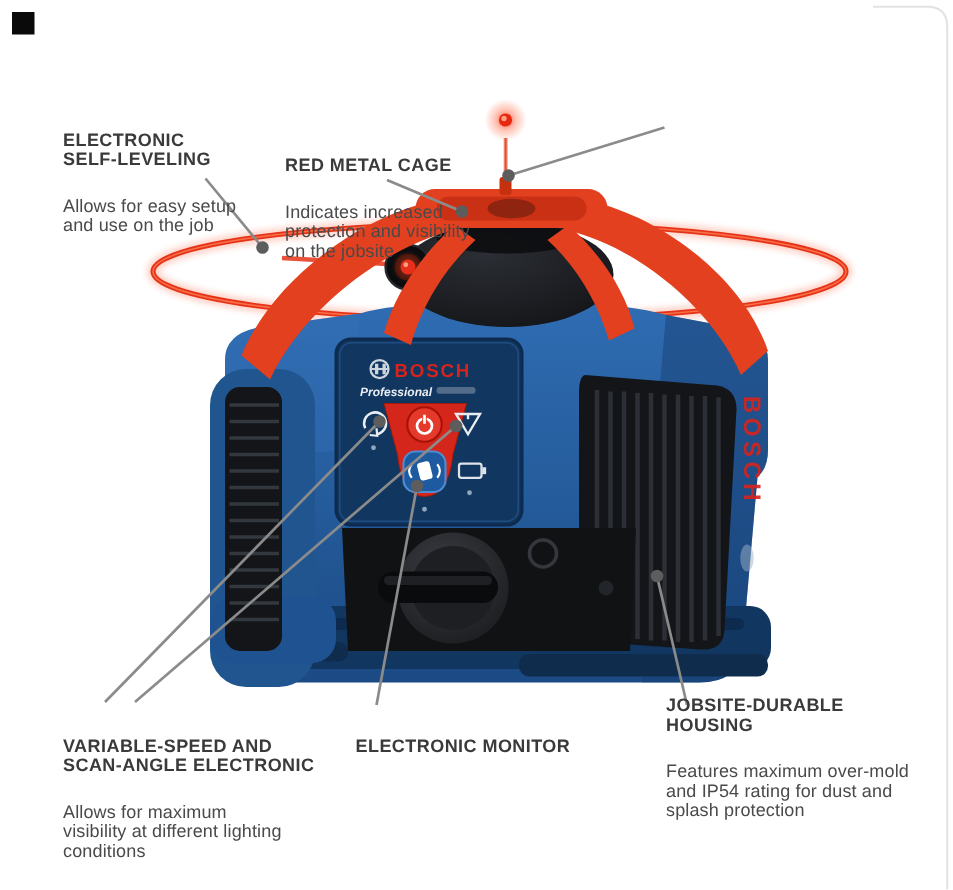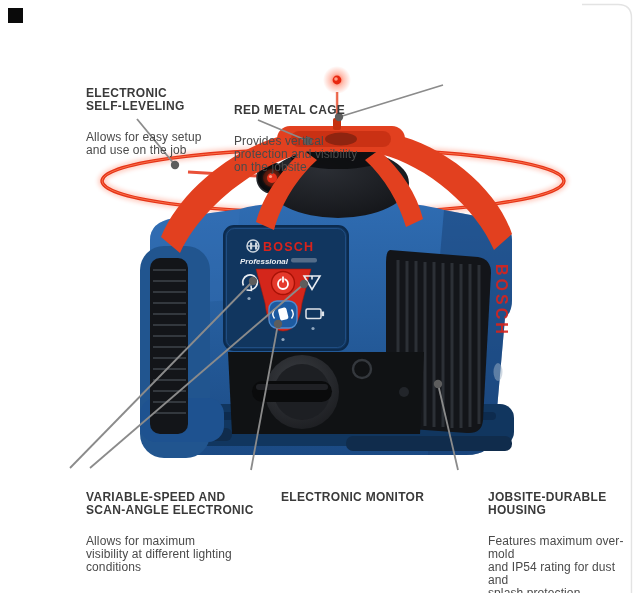--- a/index.html
+++ b/index.html
@@ -4,21 +4,21 @@
 <style>
   html,body{margin:0;padding:0;}
   body{
     width:635px;height:593px;position:relative;overflow:hidden;
     background:#ffffff;
     font-family:"Liberation Sans", sans-serif;
   }
   .stage{position:absolute;inset:0;}
   .corner-mark{position:absolute;left:8px;top:8px;width:15px;height:15px;background:var(--corner-mark,#0a0a0a);}
   .card-edge{position:absolute;left:0;top:0;pointer-events:none;}
-  .callout{position:absolute;white-space:pre-line;margin-left:44px;}
+  .callout{position:absolute;white-space:pre-line;}
   .callout-title{
     font-size:12px;font-weight:bold;line-height:13px;
     color:var(--text-heading,#3a3a3a);letter-spacing:.3px;margin:0;
   }
   .callout-body{
     font-size:12px;line-height:13px;color:var(--text-body,#4a4a4a);
     letter-spacing:.1px;margin:0;
   }
   svg{display:block;}
   .overlay{position:absolute;left:0;top:0;pointer-events:none;}
@@ -243,39 +243,39 @@
 
   <div class="callout" style="left:42px;top:69px">
     <div class="callout-title">ELECTRONIC
 SELF-LEVELING</div>
     <div class="callout-body">Allows for easy setup
 and use on the job</div>
   </div>
 
   <div class="callout" style="left:190px;top:86px">
     <div class="callout-title">RED METAL CAGE</div>
-    <div class="callout-body">Provides vertical
+    <div class="callout-body">Indicates increased
 protection and visibility
 on the jobsite</div>
   </div>
 
 
   <div class="callout" style="left:42px;top:473px">
     <div class="callout-title">VARIABLE-SPEED AND
 SCAN-ANGLE ELECTRONIC</div>
     <div class="callout-body">Allows for maximum
 visibility at different lighting
 conditions</div>
   </div>
 
   <div class="callout" style="left:237px;top:473px">
     <div class="callout-title">ELECTRONIC MONITOR</div>
   </div>
 
-  <div class="callout" style="left:444px;top:473px">
+  <div class="callout" style="left:444px;top:446px">
     <div class="callout-title">JOBSITE-DURABLE
 HOUSING</div>
     <div class="callout-body">Features maximum over-mold
 and IP54 rating for dust and
 splash protection</div>
   </div>
 
 </div>
 
 </body></html>

